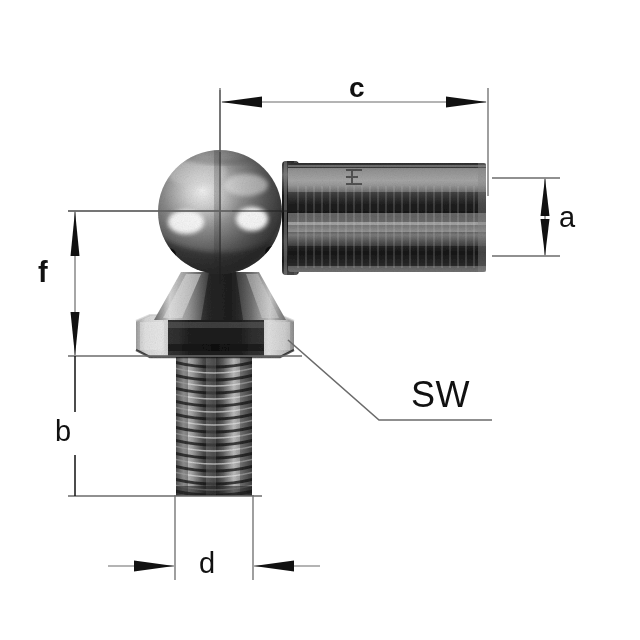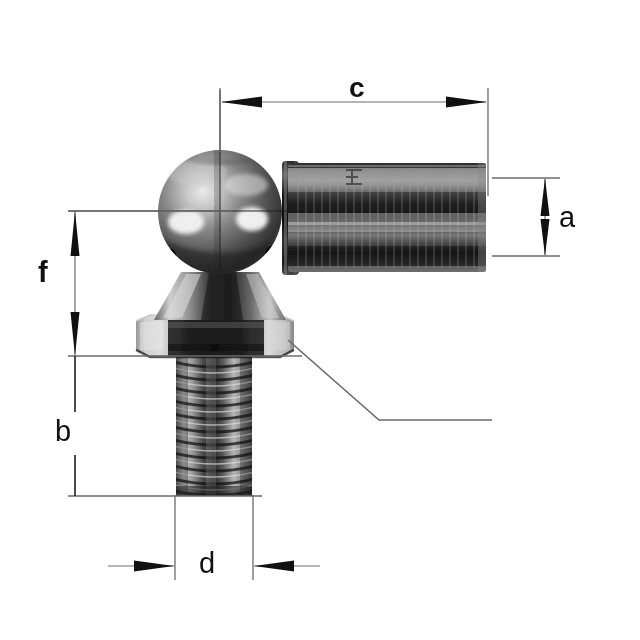--- a/index.html
+++ b/index.html
@@ -320,14 +320,15 @@
     <g>
       <polyline points="288,340 379,420 492,420" fill="none" stroke="#6b6b6b" stroke-width="1.6"></polyline>
     </g>
   </svg>
 
   <div class="dim-label lbl-c">c</div>
   <div class="dim-label lbl-a">a</div>
   <div class="dim-label lbl-f">f</div>
   <div class="dim-label lbl-b">b</div>
   <div class="dim-label lbl-d">d</div>
+  <div class="dim-label lbl-sw">SW</div>
 
 </div>
 
 </body></html>

